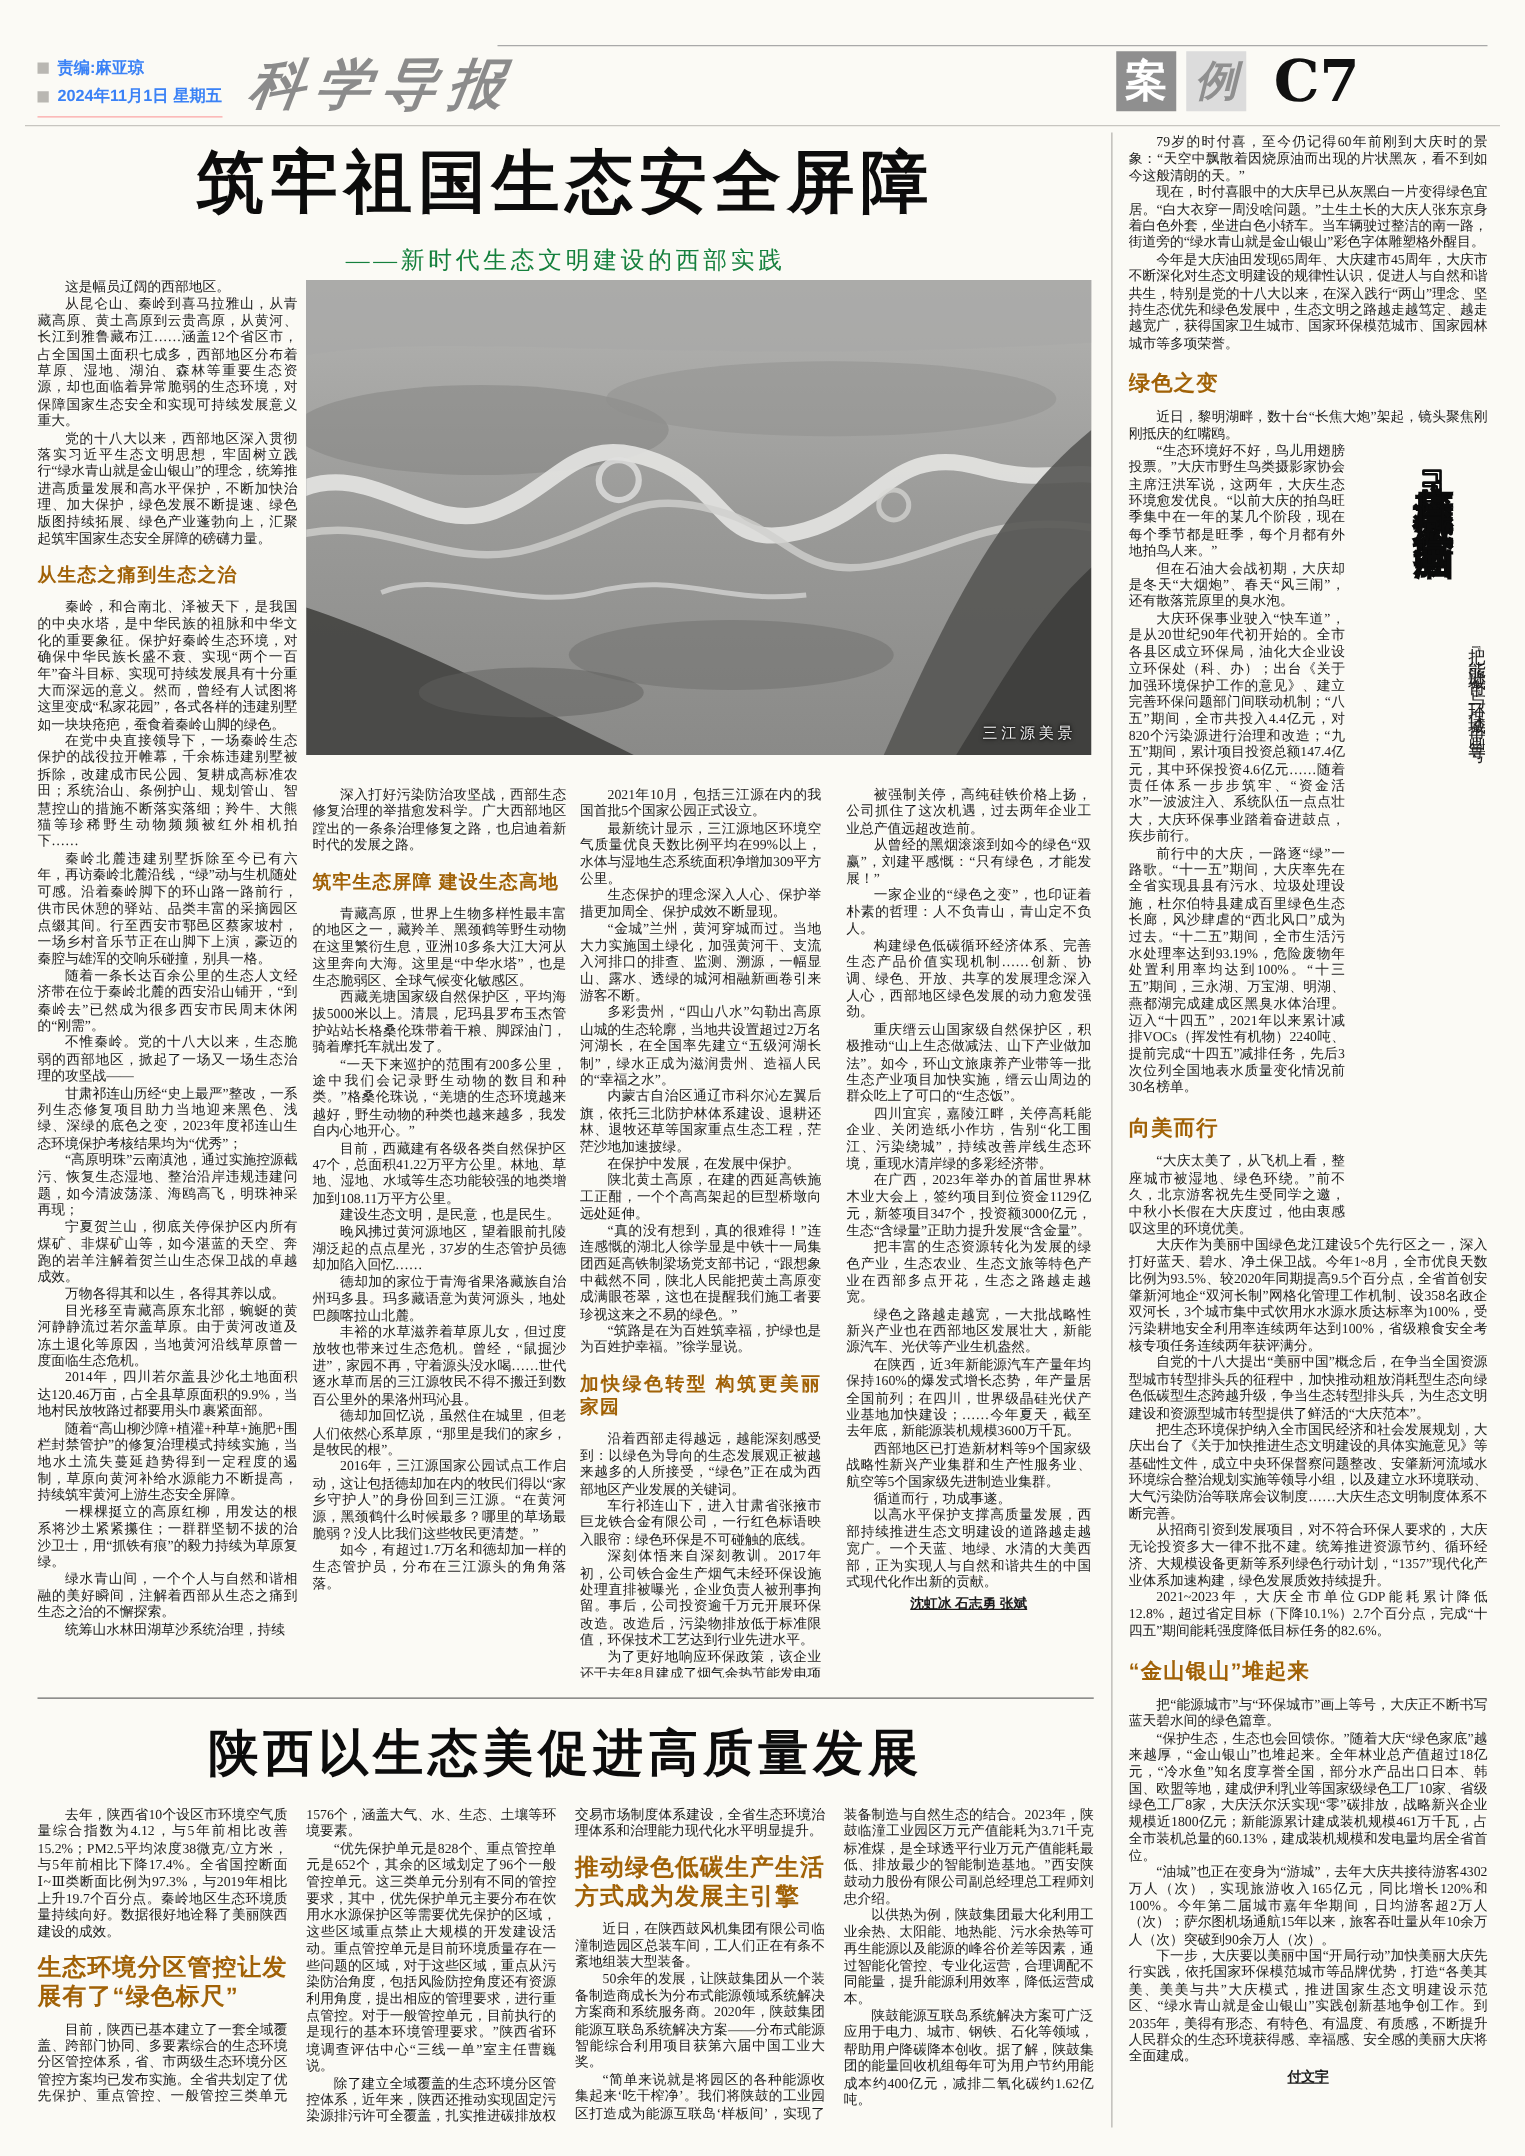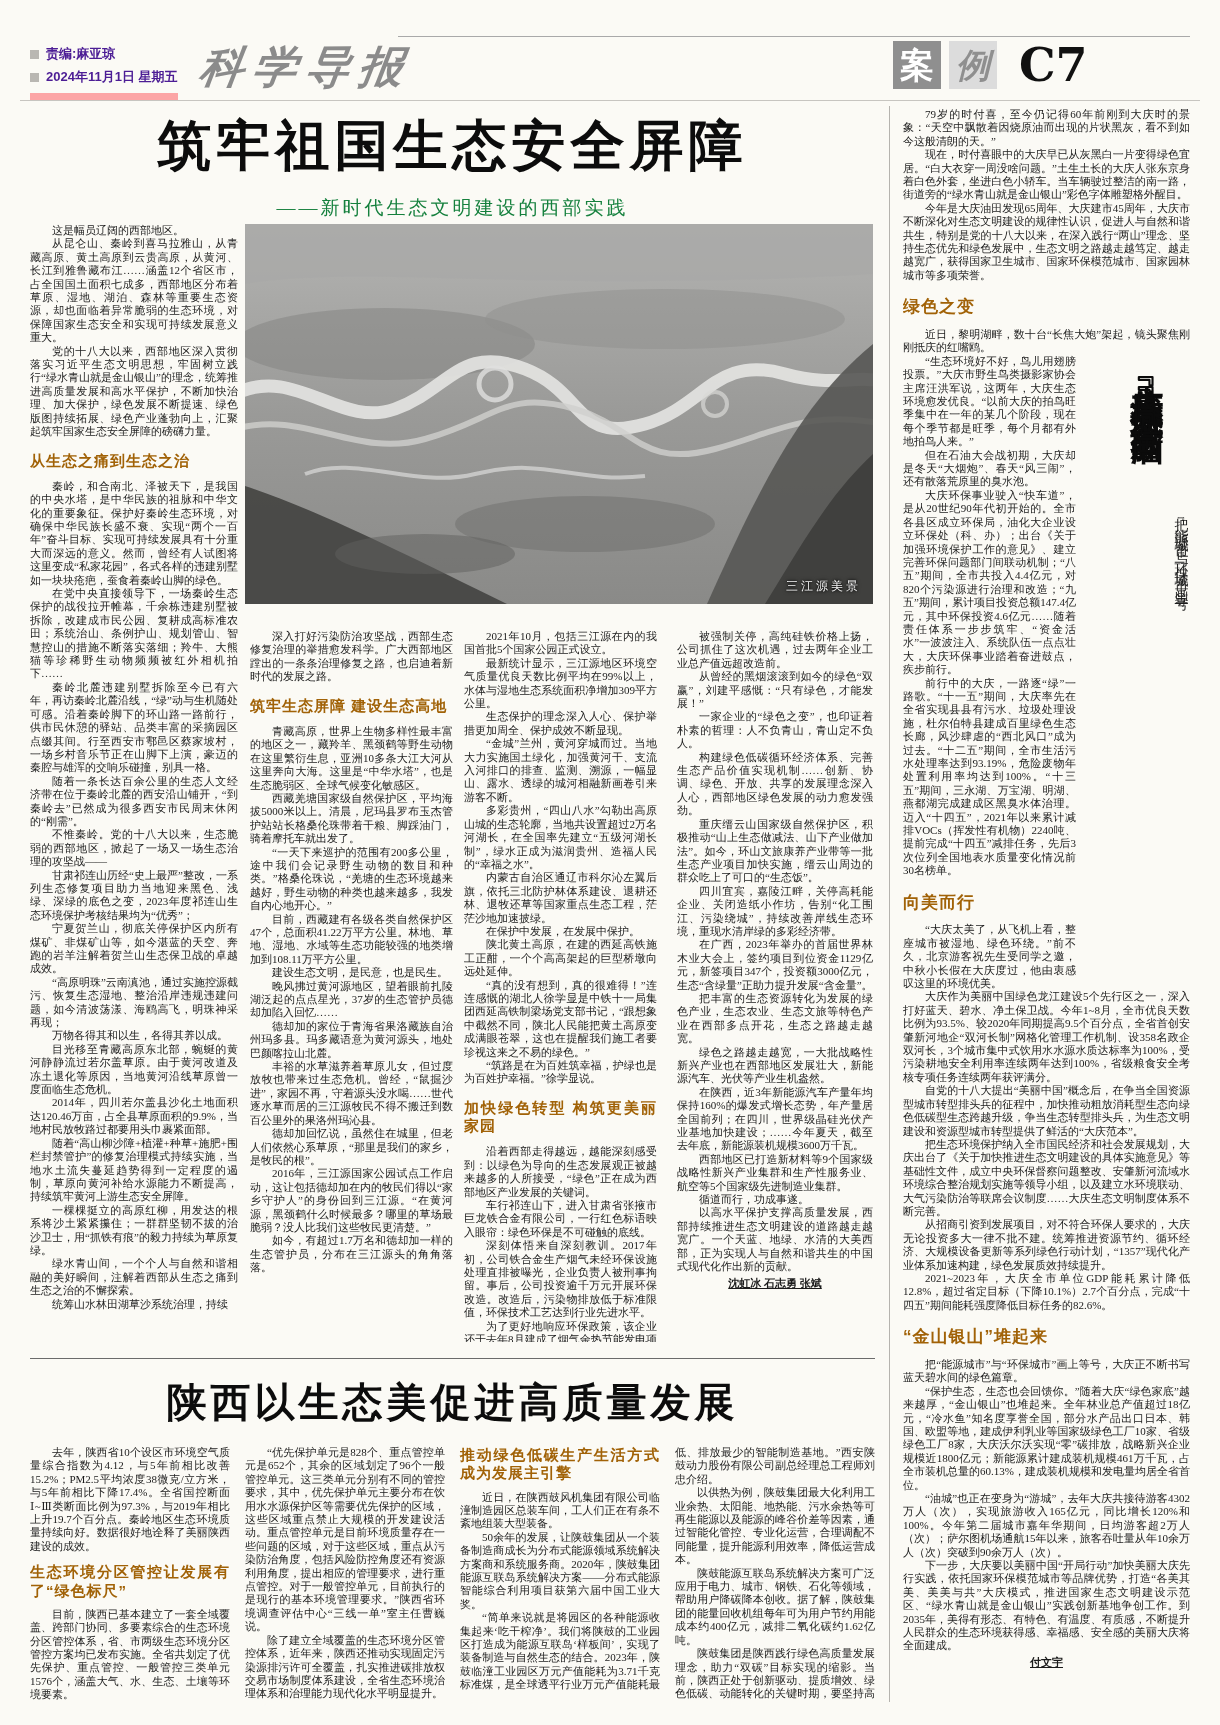--- a/index.html
+++ b/index.html
@@ -1,21 +1,21 @@
 <!DOCTYPE html>
 <html><head>
 <meta charset="utf-8">
 <style>
   html,body{margin:0;padding:0;background:#dedcd6;}
   .page{position:relative;width:1220px;height:1725px;margin:0 auto;background:#fbfaf5;
         font-family:"Liberation Serif","DejaVu Serif",serif;color:#1b1b1b;overflow:hidden;}
 
   
   .hdr-left{position:absolute;left:30px;top:40px;font-family:"Liberation Sans",sans-serif;
-            font-weight:bold;font-size:13px;color:#4c1d95;border-bottom:7px solid #fca5a5;padding-bottom:7px;}
+            font-weight:bold;font-size:13px;color:#3b82f6;border-bottom:1px solid #fca5a5;padding-bottom:7px;}
   .hdr-left .row{display:flex;align-items:center;margin-top:5px;}
   .sq{display:inline-block;width:9px;height:9px;background:#b9b7b2;margin-right:7px;}
   .masthead{position:absolute;left:200px;top:38px;font-family:"DejaVu Serif",serif;
             font-style:italic;font-weight:bold;font-size:44px;color:#8b8b8b;
             letter-spacing:9px;transform:skewX(-8deg);}
   .seclabel{position:absolute;left:893px;top:38px;display:flex;align-items:center;}
   .secbox1{width:48px;height:48px;background:#8f8f8f;color:#ffffff;font-weight:bold;
            font-size:34px;text-align:center;line-height:50px;}
   .secbox2{width:48px;height:48px;background:#dcdcdc;color:#8f8f8f;font-weight:bold;
            font-style:italic;font-size:34px;text-align:center;line-height:50px;margin-left:8px;}
@@ -57,21 +57,21 @@
   .v-title{display:block;font-family:"DejaVu Serif",serif;font-weight:900;font-size:33px;
            letter-spacing:2px;color:#0b0b0b;}
 
   
   .shaanxi{position:absolute;left:30px;top:1358px;width:845px;height:348px;border-top:1px solid #6b6b6b;}
   .sx-title{text-align:center;font-family:"DejaVu Serif",serif;font-weight:900;font-size:40px;
             letter-spacing:4px;margin:16px 0 16px 0;color:#0c0c0c;}
   .sx-cols{column-count:4;column-gap:15px;height:258px;overflow:hidden;
            font-size:11px;line-height:1.22;text-align:justify;}
   .sx-cols p{margin:0;text-indent:2em;}
-  .sx-cols .sec-head{font-size:15px;margin:10px 0 8px 0;}
+  .sx-cols .sec-head{font-size:19px;margin:10px 0 8px 0;}
 </style>
 </head>
 <body>
 
 <div class="page">
 
   <div class="rule-top"></div>
   <div class="hdr-left">
     <div class="row">
       <span class="sq"></span>
@@ -126,22 +126,22 @@
         <p>这是幅员辽阔的西部地区。</p>
         <p>从昆仑山、秦岭到喜马拉雅山，从青藏高原、黄土高原到云贵高原，从黄河、长江到雅鲁藏布江……涵盖12个省区市，占全国国土面积七成多，西部地区分布着草原、湿地、湖泊、森林等重要生态资源，却也面临着异常脆弱的生态环境，对保障国家生态安全和实现可持续发展意义重大。</p>
         <p>党的十八大以来，西部地区深入贯彻落实习近平生态文明思想，牢固树立践行“绿水青山就是金山银山”的理念，统筹推进高质量发展和高水平保护，不断加快治理、加大保护，绿色发展不断提速、绿色版图持续拓展、绿色产业蓬勃向上，汇聚起筑牢国家生态安全屏障的磅礴力量。</p>
         <div class="sec-head">从生态之痛到生态之治</div>
         <p>秦岭，和合南北、泽被天下，是我国的中央水塔，是中华民族的祖脉和中华文化的重要象征。保护好秦岭生态环境，对确保中华民族长盛不衰、实现“两个一百年”奋斗目标、实现可持续发展具有十分重大而深远的意义。然而，曾经有人试图将这里变成“私家花园”，各式各样的违建别墅如一块块疮疤，蚕食着秦岭山脚的绿色。</p>
         <p>在党中央直接领导下，一场秦岭生态保护的战役拉开帷幕，千余栋违建别墅被拆除，改建成市民公园、复耕成高标准农田；系统治山、条例护山、规划管山、智慧控山的措施不断落实落细；羚牛、大熊猫等珍稀野生动物频频被红外相机拍下……</p>
         <p>秦岭北麓违建别墅拆除至今已有六年，再访秦岭北麓沿线，“绿”动与生机随处可感。沿着秦岭脚下的环山路一路前行，供市民休憩的驿站、品类丰富的采摘园区点缀其间。行至西安市鄠邑区蔡家坡村，一场乡村音乐节正在山脚下上演，豪迈的秦腔与雄浑的交响乐碰撞，别具一格。</p>
         <p>随着一条长达百余公里的生态人文经济带在位于秦岭北麓的西安沿山铺开，“到秦岭去”已然成为很多西安市民周末休闲的“刚需”。</p>
         <p>不惟秦岭。党的十八大以来，生态脆弱的西部地区，掀起了一场又一场生态治理的攻坚战——</p>
         <p>甘肃祁连山历经“史上最严”整改，一系列生态修复项目助力当地迎来黑色、浅绿、深绿的底色之变，2023年度祁连山生态环境保护考核结果均为“优秀”；</p>
+        <p>“高原明珠”云南滇池，通过实施控源截污、恢复生态湿地、整治沿岸违规违建问题，如今清波荡漾、海鸥高飞，明珠神采再现；</p>
         <p>宁夏贺兰山，彻底关停保护区内所有煤矿、非煤矿山等，如今湛蓝的天空、奔跑的岩羊注解着贺兰山生态保卫战的卓越成效。</p>
-        <p>“高原明珠”云南滇池，通过实施控源截污、恢复生态湿地、整治沿岸违规违建问题，如今清波荡漾、海鸥高飞，明珠神采再现；</p>
         <p>万物各得其和以生，各得其养以成。</p>
         <p>目光移至青藏高原东北部，蜿蜒的黄河静静流过若尔盖草原。由于黄河改道及冻土退化等原因，当地黄河沿线草原曾一度面临生态危机。</p>
         <p>2014年，四川若尔盖县沙化土地面积达120.46万亩，占全县草原面积的9.9%，当地村民放牧路过都要用头巾裹紧面部。</p>
         <p>随着“高山柳沙障+植灌+种草+施肥+围栏封禁管护”的修复治理模式持续实施，当地水土流失蔓延趋势得到一定程度的遏制，草原向黄河补给水源能力不断提高，持续筑牢黄河上游生态安全屏障。</p>
         <p>一棵棵挺立的高原红柳，用发达的根系将沙土紧紧攥住；一群群坚韧不拔的治沙卫士，用“抓铁有痕”的毅力持续为草原复绿。</p>
         <p>绿水青山间，一个个人与自然和谐相融的美好瞬间，注解着西部从生态之痛到生态之治的不懈探索。</p>
         <p>统筹山水林田湖草沙系统治理，持续</p>
       </div>
     <div class="col col2">
         <p>深入打好污染防治攻坚战，西部生态修复治理的举措愈发科学。广大西部地区蹚出的一条条治理修复之路，也启迪着新时代的发展之路。</p>

